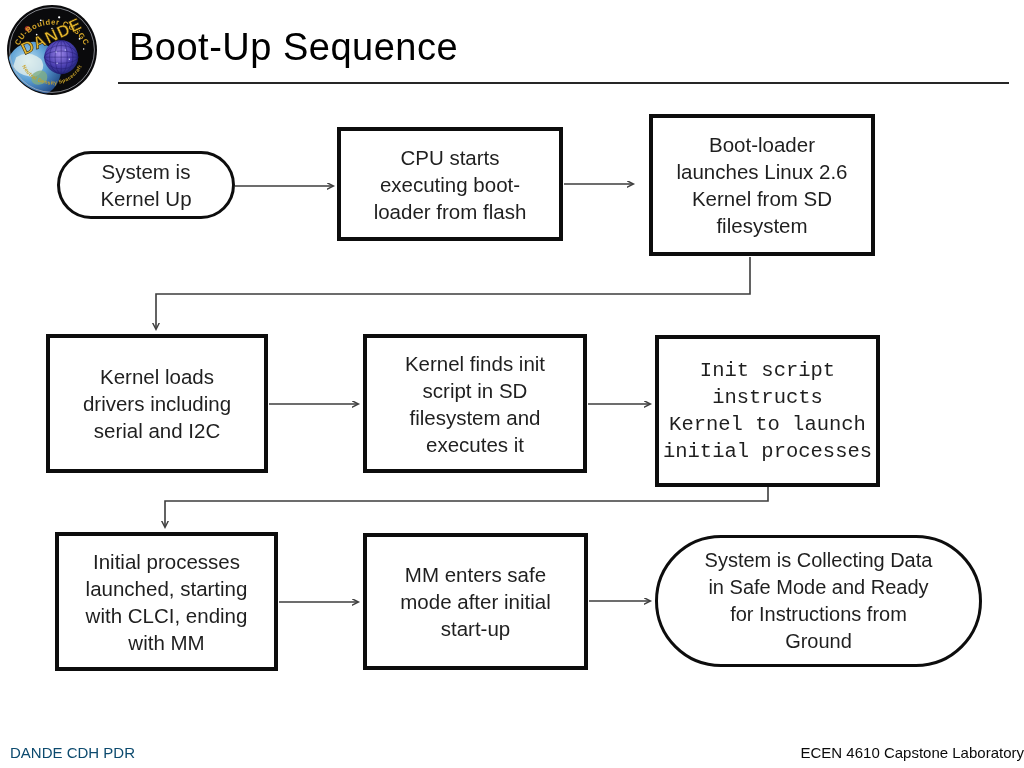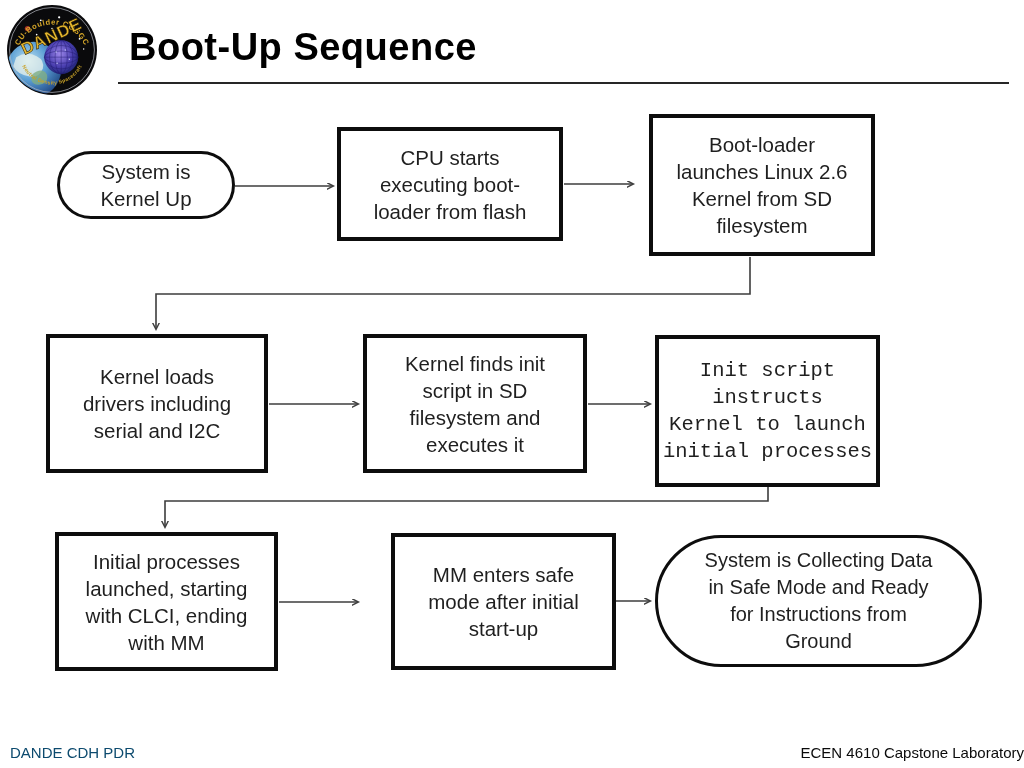--- a/index.html
+++ b/index.html
@@ -7,21 +7,21 @@
     position: relative;
     width: 1024px; height: 768px;
     background: #ffffff;
     font-family: "Liberation Sans", sans-serif;
     overflow: hidden;
   }
   
   #logo { position: absolute; left: 6px; top: 4px; width: 92px; height: 92px; }
   #title {
     position: absolute; left: 129px; top: 26px;
-    font-size: 38px; font-weight: bold; color: #000000;
+    font-size: 38px; font-weight: normal; color: #000000;
     letter-spacing: 0.5px; white-space: nowrap;
   }
   #title-rule {
     position: absolute; left: 118px; top: 82px; width: 891px; height: 2px;
     background: #262626;
   }
   
   .node {
     position: absolute; box-sizing: border-box;
     background: #ffffff;
@@ -32,21 +32,21 @@
   }
   .process  { border: 4px solid #0d0d0d; }
   .terminator { border: 3px solid #0d0d0d; }
   #n-start  { left: 57px;  top: 151px; width: 178px; height: 68px;  border-radius: 34px; }
   #n-cpu    { left: 337px; top: 127px; width: 226px; height: 114px; }
   #n-boot   { left: 637px; top: 114px; width: 226px; height: 142px; margin-left: 12px; }
   #n-drv    { left: 46px;  top: 334px; width: 222px; height: 139px; }
   #n-find   { left: 363px; top: 334px; width: 224px; height: 139px; }
   #n-instr  { left: 655px; top: 335px; width: 225px; height: 152px; font-family: Liberation Mono, monospace; }
   #n-launch { left: 55px;  top: 532px; width: 223px; height: 139px; }
-  #n-mmsafe { left: 363px; top: 533px; width: 225px; height: 137px; margin-left: 28px; }
+  #n-mmsafe { left: 363px; top: 533px; width: 225px; height: 137px; }
   #n-end    { left: 655px; top: 535px; width: 327px; height: 132px; border-radius: 66px; font-size: 20px; }
   
   #edges { position: absolute; left: 0; top: 0; z-index: 1; pointer-events: none; }
   #edges path { fill: none; stroke: #3d3d3d; stroke-width: 1.6px; }
   
   #footer-left {
     position: absolute; left: 10px; top: 744px;
     font-size: 15px; color: #0c4a6e;
   }
   #footer-center {

